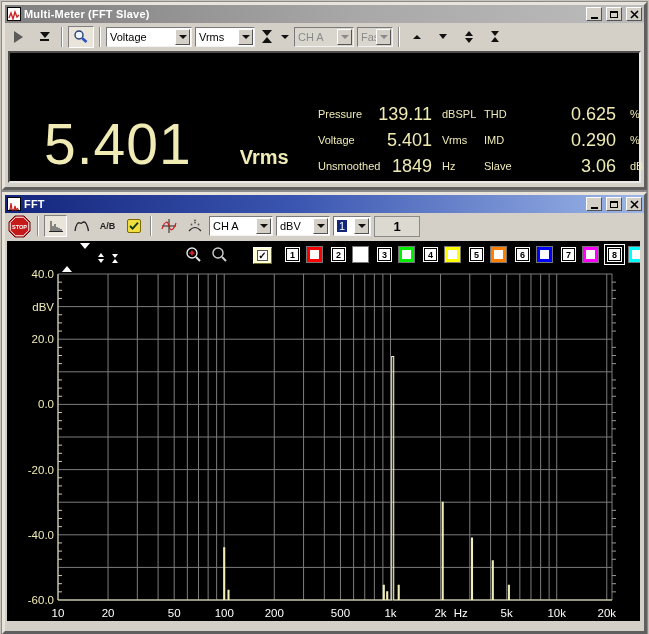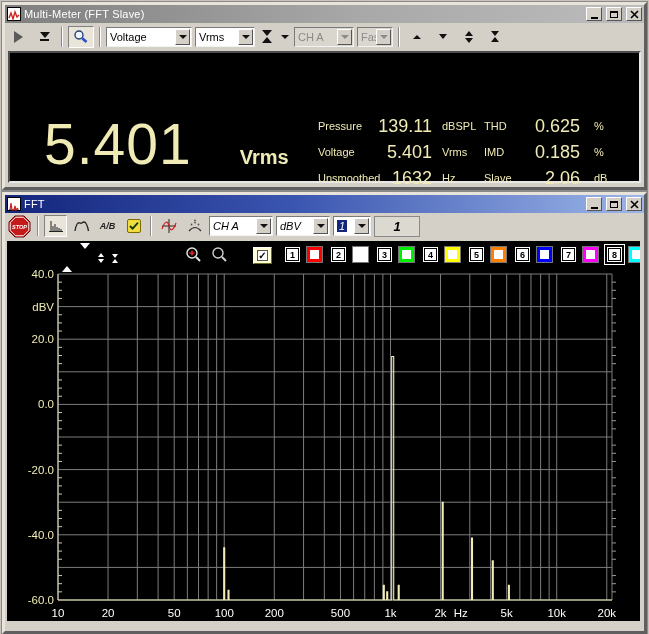--- a/index.html
+++ b/index.html
@@ -5,32 +5,32 @@
   * { box-sizing: border-box; margin: 0; padding: 0; }
   html,body { width:649px; height:634px; overflow:hidden; background:#c8c4bc;
               font-family:"Liberation Sans", sans-serif; }
   .win { position:absolute; left:2px; width:645px; background:#d4d0c8;
          border:3px solid; border-color:#e8e4dc #5f5f5f #5f5f5f #e8e4dc;
          box-shadow:0 0 0 1px #8a8a8a; }
   
   .titlebar { height:18px; display:flex; align-items:center; padding:0 2px; gap:3px; }
   .titlebar.inactive { background:linear-gradient(90deg,#7f7f7f,#a8a8a8 55%,#bcbcbc); }
   .titlebar.active   { background:linear-gradient(90deg,#14257c,#3a55b0 45%,#9cb6e8); }
-  .title-text { flex:1; color:#fff; font-size:11px; font-weight:normal; letter-spacing:.2px;
+  .title-text { flex:1; color:#fff; font-size:11px; font-weight:bold; letter-spacing:.2px;
                 white-space:nowrap; overflow:hidden; }
   .winbtn { width:16px; height:14px; background:#d4d0c8; border:1px solid;
             border-color:#fff #545454 #545454 #fff; display:flex; align-items:center;
             justify-content:center; margin-left:1px; }
   .g-min { width:7px; height:2px; background:#000; margin-top:7px; }
   .g-max { width:8px; height:7px; border:1px solid #000; border-top-width:2px; }
   .winicon { width:14px; height:14px; background:#fff; border:1px solid #000; flex:0 0 auto; }
   
   .toolbar { display:flex; align-items:center; gap:3px; padding:0 2px; background:#d4d0c8; }
   #meter-toolbar { height:27px; }
-  #fft-toolbar { height:26px;font-style:italic; }
+  #fft-toolbar { height:26px; }
   .tsep { width:2px; height:20px; border-left:1px solid #8a8a8a; border-right:1px solid #fff; margin:0 2px; }
   .tbtn { width:23px; height:22px; display:flex; align-items:center; justify-content:center;
           background:transparent; border:1px solid transparent; }
   .tbtn.pressed { border-color:#808080 #fff #fff #808080; background:#e9e5da; }
   
   .select { height:20px; background:#fff; border:1px solid; border-color:#7a7a7a #f2f2f2 #f2f2f2 #7a7a7a;
             display:flex; align-items:center; font-size:11px; color:#000; }
   .select .stext { flex:1; padding:0 3px; white-space:nowrap; overflow:hidden; }
   .select .sarrow { width:15px; height:16px; margin-right:1px; background:#d4d0c8; border:1px solid;
             border-color:#fff #545454 #545454 #fff; display:flex; align-items:center; justify-content:center; }
@@ -51,27 +51,27 @@
   .hl-sel { background:#14257c; color:#fff; padding:0 2px; }
   .trace-num-box { width:46px; height:21px; background:#dcd9d1; border:1px solid #8a8a8a;
                    display:flex; align-items:center; justify-content:center;
                    font-size:13px; font-weight:bold; color:#000; }
   
   .meter-display { margin:1px 3px 3px 3px; height:132px; background:#000; position:relative;
                    border:2px solid; border-color:#4e4e4e #e8e8e8 #e8e8e8 #4e4e4e; color:#f0ebb5; }
   .main-reading { position:absolute; left:34px; top:58px; display:flex; align-items:baseline; }
   .main-value { font-size:57px; letter-spacing:1px; }
   .main-unit  { font-size:20px; font-weight:600; margin-left:48px; }
-  .mpanel { position:absolute; left:298px; top:60px; width:336px; }
+  .mpanel { position:absolute; left:298px; top:48px; width:336px; }
   .mrow { display:flex; align-items:center; height:26px; }
   .mlabel  { width:66px; font-size:11px; padding-left:10px; }
   .mval    { width:58px; font-size:18px; text-align:right; }
   .munit   { width:52px; font-size:11px; padding-left:10px; }
   .mlabel2 { width:44px; font-size:11px; }
-  .mval2   { width:52px; font-size:18px; text-align:right; }
+  .mval2   { width:52px; font-size:18px; text-align:right;margin-left:36px; }
   .munit2  { font-size:11px; padding-left:14px; }
   
   .chart { margin:2px; width:633px; height:380px; background:#000; position:relative; overflow:hidden; }
   .chart-hdr { position:absolute; top:5px; left:0; right:0; height:20px; z-index:2; }
   .hdr-arrows { position:absolute; left:55px; top:3px; display:flex; gap:8px; align-items:center; }
   .mag { position:absolute; top:0; }
   .cb-btn { position:absolute; left:246px; top:1px; width:19px; height:17px; background:#ffffd8;
             border:1px solid; border-color:#fff #6a6a2a #6a6a2a #fff; display:flex;
             align-items:center; justify-content:center; }
   .cb-box { width:11px; height:11px; background:#fff; border:1px solid #555; color:#000;
@@ -193,29 +193,29 @@
           <span class="munit">dBSPL</span>
           <span class="mlabel2">THD</span>
           <span class="mval2">0.625</span>
           <span class="munit2">%</span>
         </div>
         <div class="mrow">
           <span class="mlabel">Voltage</span>
           <span class="mval">5.401</span>
           <span class="munit">Vrms</span>
           <span class="mlabel2">IMD</span>
-          <span class="mval2">0.185</span>
+          <span class="mval2">0.290</span>
           <span class="munit2">%</span>
         </div>
         <div class="mrow">
           <span class="mlabel">Unsmoothed</span>
-          <span class="mval">1632</span>
+          <span class="mval">1849</span>
           <span class="munit">Hz</span>
           <span class="mlabel2">Slave</span>
-          <span class="mval2">2.06</span>
+          <span class="mval2">3.06</span>
           <span class="munit2">dB</span>
         </div>
       </div>
   </div>
 </div>
 
 <div class="win" id="fft-window" style="top:192px; height:442px;">
   <div class="titlebar active">
     <span class="winicon">
       <svg width="12" height="12" viewBox="0 0 12 12">

